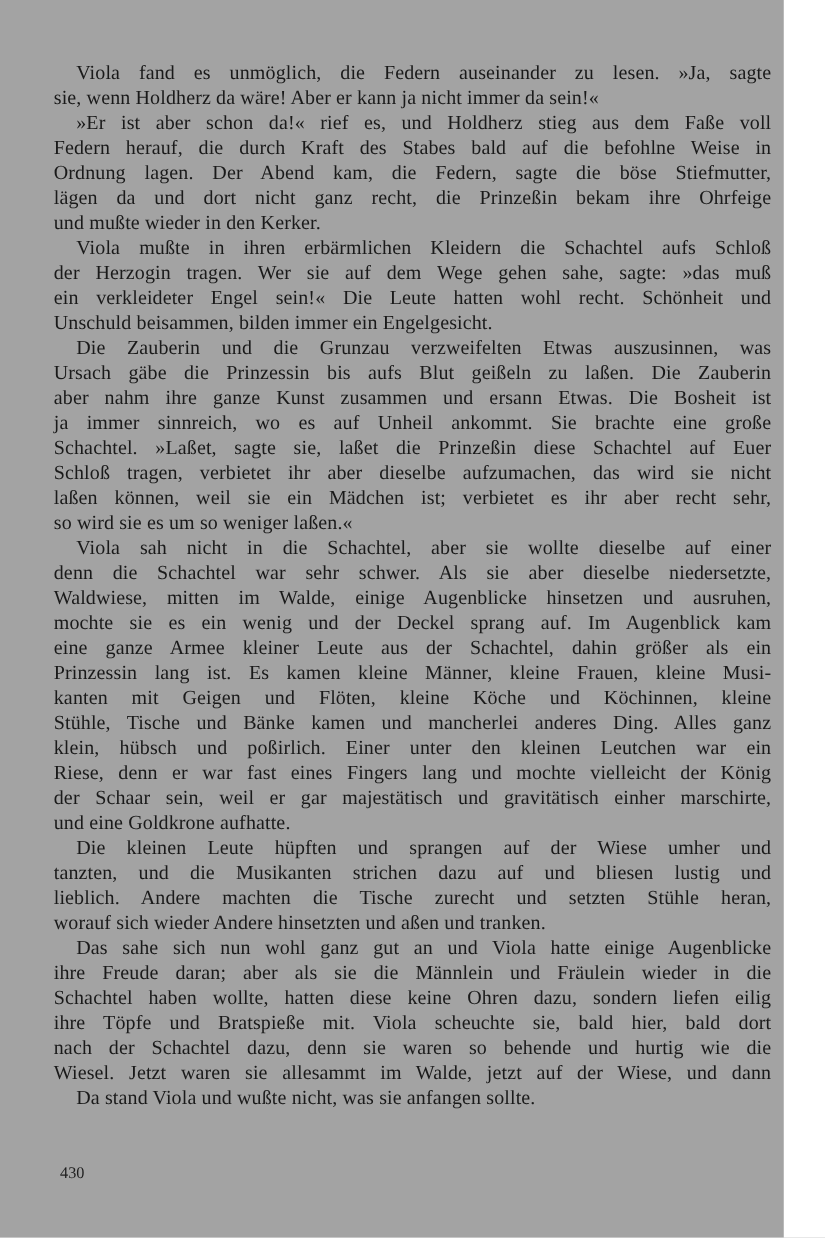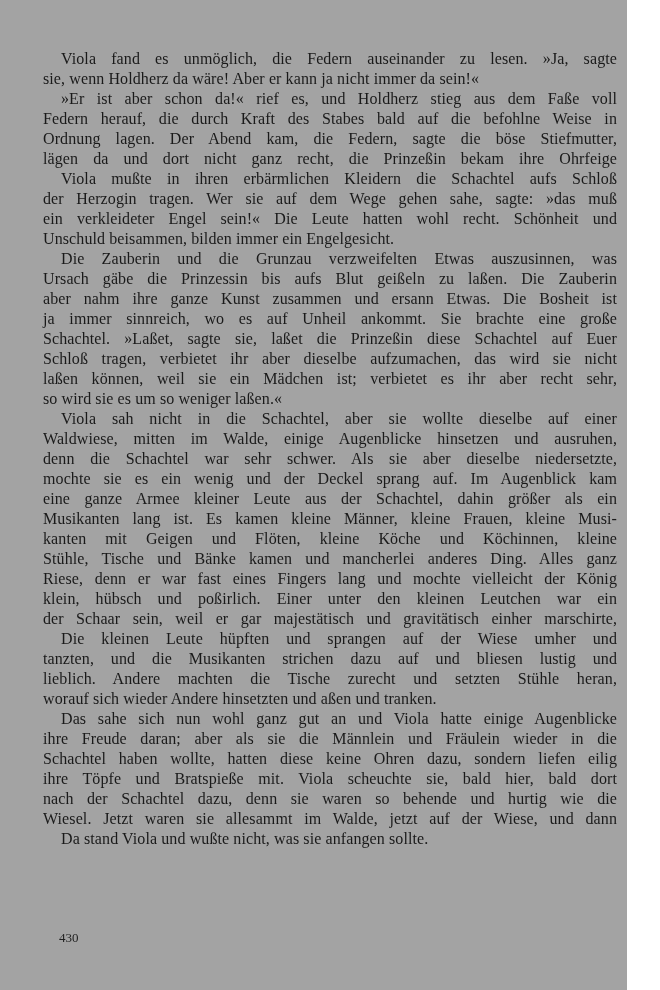--- a/index.html
+++ b/index.html
@@ -42,70 +42,72 @@
     white-space: nowrap;
   }
   .line.first {
     text-indent: 18px;
   }
   .line.last {
     text-align-last: left;
   }
   .page-number {
     position: absolute;
-    left: 59px;
+    left: 48px;
     top: 930px;
     font-size: 13px;
     line-height: 15px;
     color: #1f1f1f;
   }
 </style>
 </head>
 <body>
 
 <main class="page">
   <div class="text-block" id="text-block">
       <div class="paragraph">
         <div class="line first">Viola fand es unmöglich, die Federn auseinander zu lesen. »Ja, sagte</div>
         <div class="line last">sie, wenn Holdherz da wäre! Aber er kann ja nicht immer da sein!«</div>
       </div>
       <div class="paragraph">
         <div class="line first">»Er ist aber schon da!« rief es, und Holdherz stieg aus dem Faße voll</div>
         <div class="line">Federn herauf, die durch Kraft des Stabes bald auf die befohlne Weise in</div>
         <div class="line">Ordnung lagen. Der Abend kam, die Federn, sagte die böse Stiefmutter,</div>
         <div class="line">lägen da und dort nicht ganz recht, die Prinzeßin bekam ihre Ohrfeige</div>
+        <div class="line last">und mußte wieder in den Kerker.</div>
       </div>
       <div class="paragraph">
         <div class="line first">Viola mußte in ihren erbärmlichen Kleidern die Schachtel aufs Schloß</div>
         <div class="line">der Herzogin tragen. Wer sie auf dem Wege gehen sahe, sagte: »das muß</div>
         <div class="line">ein verkleideter Engel sein!« Die Leute hatten wohl recht. Schönheit und</div>
         <div class="line last">Unschuld beisammen, bilden immer ein Engelgesicht.</div>
       </div>
       <div class="paragraph">
         <div class="line first">Die Zauberin und die Grunzau verzweifelten Etwas auszusinnen, was</div>
         <div class="line">Ursach gäbe die Prinzessin bis aufs Blut geißeln zu laßen. Die Zauberin</div>
         <div class="line">aber nahm ihre ganze Kunst zusammen und ersann Etwas. Die Bosheit ist</div>
         <div class="line">ja immer sinnreich, wo es auf Unheil ankommt. Sie brachte eine große</div>
         <div class="line">Schachtel. »Laßet, sagte sie, laßet die Prinzeßin diese Schachtel auf Euer</div>
         <div class="line">Schloß tragen, verbietet ihr aber dieselbe aufzumachen, das wird sie nicht</div>
         <div class="line">laßen können, weil sie ein Mädchen ist; verbietet es ihr aber recht sehr,</div>
         <div class="line last">so wird sie es um so weniger laßen.«</div>
       </div>
       <div class="paragraph">
         <div class="line first">Viola sah nicht in die Schachtel, aber sie wollte dieselbe auf einer</div>
+        <div class="line">denn die Schachtel war sehr schwer. Als sie aber dieselbe niedersetzte,</div>
         <div class="line">Waldwiese, mitten im Walde, einige Augenblicke hinsetzen und ausruhen,</div>
-        <div class="line">denn die Schachtel war sehr schwer. Als sie aber dieselbe niedersetzte,</div>
         <div class="line">mochte sie es ein wenig und der Deckel sprang auf. Im Augenblick kam</div>
         <div class="line">eine ganze Armee kleiner Leute aus der Schachtel, dahin größer als ein</div>
-        <div class="line">Musikanten lang ist. Es kamen kleine Männer, kleine Frauen, kleine Musi-</div>
+        <div class="line">Prinzessin lang ist. Es kamen kleine Männer, kleine Frauen, kleine Musi-</div>
         <div class="line">kanten mit Geigen und Flöten, kleine Köche und Köchinnen, kleine</div>
         <div class="line">Stühle, Tische und Bänke kamen und mancherlei anderes Ding. Alles ganz</div>
+        <div class="line">klein, hübsch und poßirlich. Einer unter den kleinen Leutchen war ein</div>
         <div class="line">Riese, denn er war fast eines Fingers lang und mochte vielleicht der König</div>
-        <div class="line">klein, hübsch und poßirlich. Einer unter den kleinen Leutchen war ein</div>
         <div class="line">der Schaar sein, weil er gar majestätisch und gravitätisch einher marschirte,</div>
+        <div class="line last">und eine Goldkrone aufhatte.</div>
       </div>
       <div class="paragraph">
         <div class="line first">Die kleinen Leute hüpften und sprangen auf der Wiese umher und</div>
         <div class="line">tanzten, und die Musikanten strichen dazu auf und bliesen lustig und</div>
         <div class="line">lieblich. Andere machten die Tische zurecht und setzten Stühle heran,</div>
         <div class="line last">worauf sich wieder Andere hinsetzten und aßen und tranken.</div>
       </div>
       <div class="paragraph">
         <div class="line first">Das sahe sich nun wohl ganz gut an und Viola hatte einige Augenblicke</div>
         <div class="line">ihre Freude daran; aber als sie die Männlein und Fräulein wieder in die</div>

